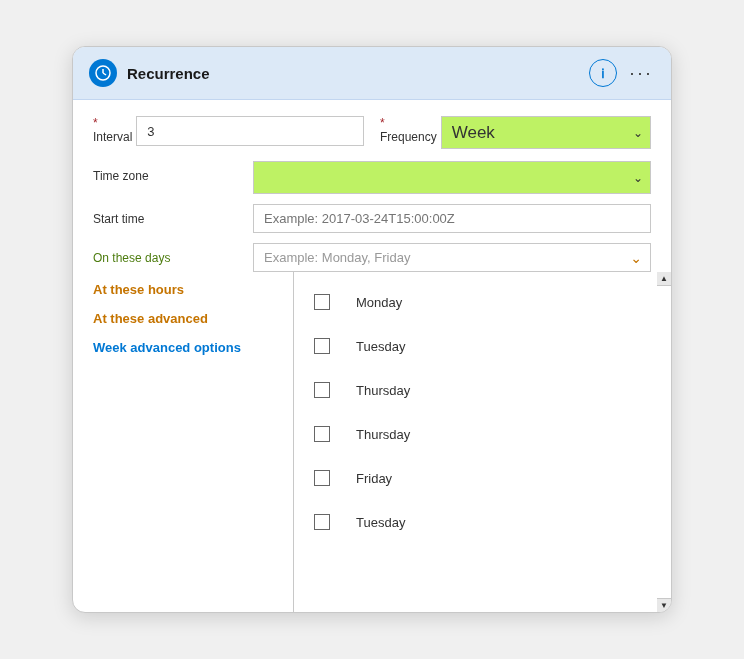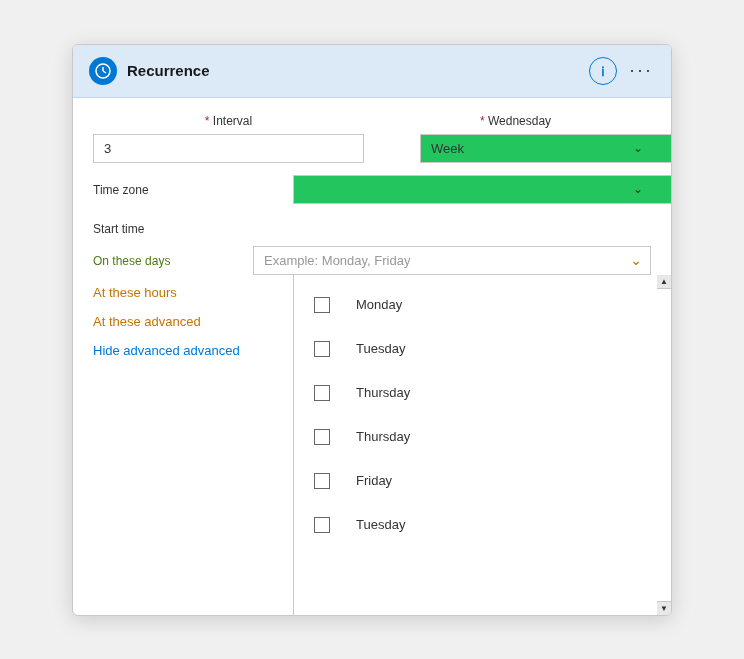--- a/index.html
+++ b/index.html
@@ -11,21 +11,21 @@
       justify-content: center;
       align-items: center;
       width: 744px;
       height: 659px;
     }
     .dialog {
       background: #fff;
       border: 1px solid #c8c8c8;
       box-shadow: 0 4px 20px rgba(0,0,0,0.15);
       width: 600px;
-      border-radius: 6px;
+      border-radius: 13px;
       overflow: hidden;
     }
     .dialog-header {
       background: #dce9f7;
       display: flex;
       align-items: center;
       padding: 12px 16px;
       border-bottom: 1px solid #c2d6f0;
     }
     .header-icon {
@@ -67,23 +67,22 @@
       border-radius: 2px;
     }
     .form-row {
       display: flex;
       align-items: flex-start;
       margin-bottom: 12px;
       gap: 16px;
     }
     .form-group {
       display: flex;
-      flex-direction: column;
+      flex-direction: row;
       gap: 4px;
-      align-items: center;
     }
     .form-group-half {
       flex: 1;
     }
     .form-label {
       font-size: 12px;
       color: #333;
       margin-bottom: 2px;
     }
     .form-label.required::before {
@@ -108,26 +107,25 @@
     .select-wrapper {
       position: relative;
       width: 100%;
     }
     .select-wrapper select {
       appearance: none;
       -webkit-appearance: none;
       width: 100%;
       padding: 6px 30px 6px 10px;
       border: 1px solid #c8c8c8;
-      font-size: 13px;
-      color: #333;
-      background: #22c55e;
+      font-size: 17px;
+      color: #333;
+      background: #bef264;
       cursor: pointer;
       outline: none;
-      margin-left: 40px;
     }
     .select-chevron {
       position: absolute;
       right: 8px;
       top: 50%;
       transform: translateY(-50%);
       pointer-events: none;
       color: #333;
       font-size: 12px;
     }
@@ -236,21 +234,21 @@
   </div>
 
   <div class="top-section">
 
     <div class="form-row">
       <div class="form-group form-group-half">
         <label class="form-label required">Interval</label>
         <input type="text" class="form-input" value="3" style="">
       </div>
       <div class="form-group form-group-half">
-        <label class="form-label required">Wednesday</label>
+        <label class="form-label required">Frequency</label>
         <div class="select-wrapper">
           <select>
             <option>Minute</option>
             <option>Hour</option>
             <option>Day</option>
             <option selected="">Week</option>
             <option>Month</option>
           </select>
           <span class="select-chevron">⌄</span>
         </div>
@@ -268,46 +266,49 @@
           </select>
           <span class="select-chevron">⌄</span>
         </div>
       </div>
     </div>
 
     <div class="single-row">
       <div class="label-col">
         <span class="form-label">Start time</span>
       </div>
+      <div class="input-col">
+        <input type="text" class="form-input placeholder-text" placeholder="Example: 2017-03-24T15:00:00Z" style="color: rgb(153, 153, 153);">
+      </div>
     </div>
 
     <div class="single-row" style="margin-bottom:0;">
       <div class="label-col">
         <span class="form-label orange">On these days</span>
       </div>
       <div class="input-col on-these-days-container">
         <div class="on-these-days-input" style="position:relative;">
           <span style="flex:1; color:#999;">Example: Monday, Friday</span>
           <span style="position:absolute; right:8px; top:50%; transform:translateY(-50%); color:#c57400; font-size:14px;">⌄</span>
         </div>
       </div>
     </div>
   </div>
 
   <div style="display:flex; position:relative;">
 
-    <div style="width:220px; padding: 10px 20px 20px;">
+    <div style="width:220px; padding: 10px 20px 20px; font-weight: bold;">
       <div class="side-label-row">
         <span class="side-label-text">At these hours</span>
       </div>
       <div class="side-label-row">
         <span class="side-label-text">At these advanced</span>
       </div>
       <div class="side-label-row">
-        <a href="#" class="hide-link">Hide advanced advanced</a>
+        <a href="#" class="hide-link">Week advanced options</a>
       </div>
     </div>
 
     <div style="flex:1; border-left:1px solid #c8c8c8; position:relative;">
       <div class="dropdown-scroll-area">
 
         <div class="day-item">
           <span class="day-checkbox"></span>
           <span class="day-label">Monday</span>
         </div>

